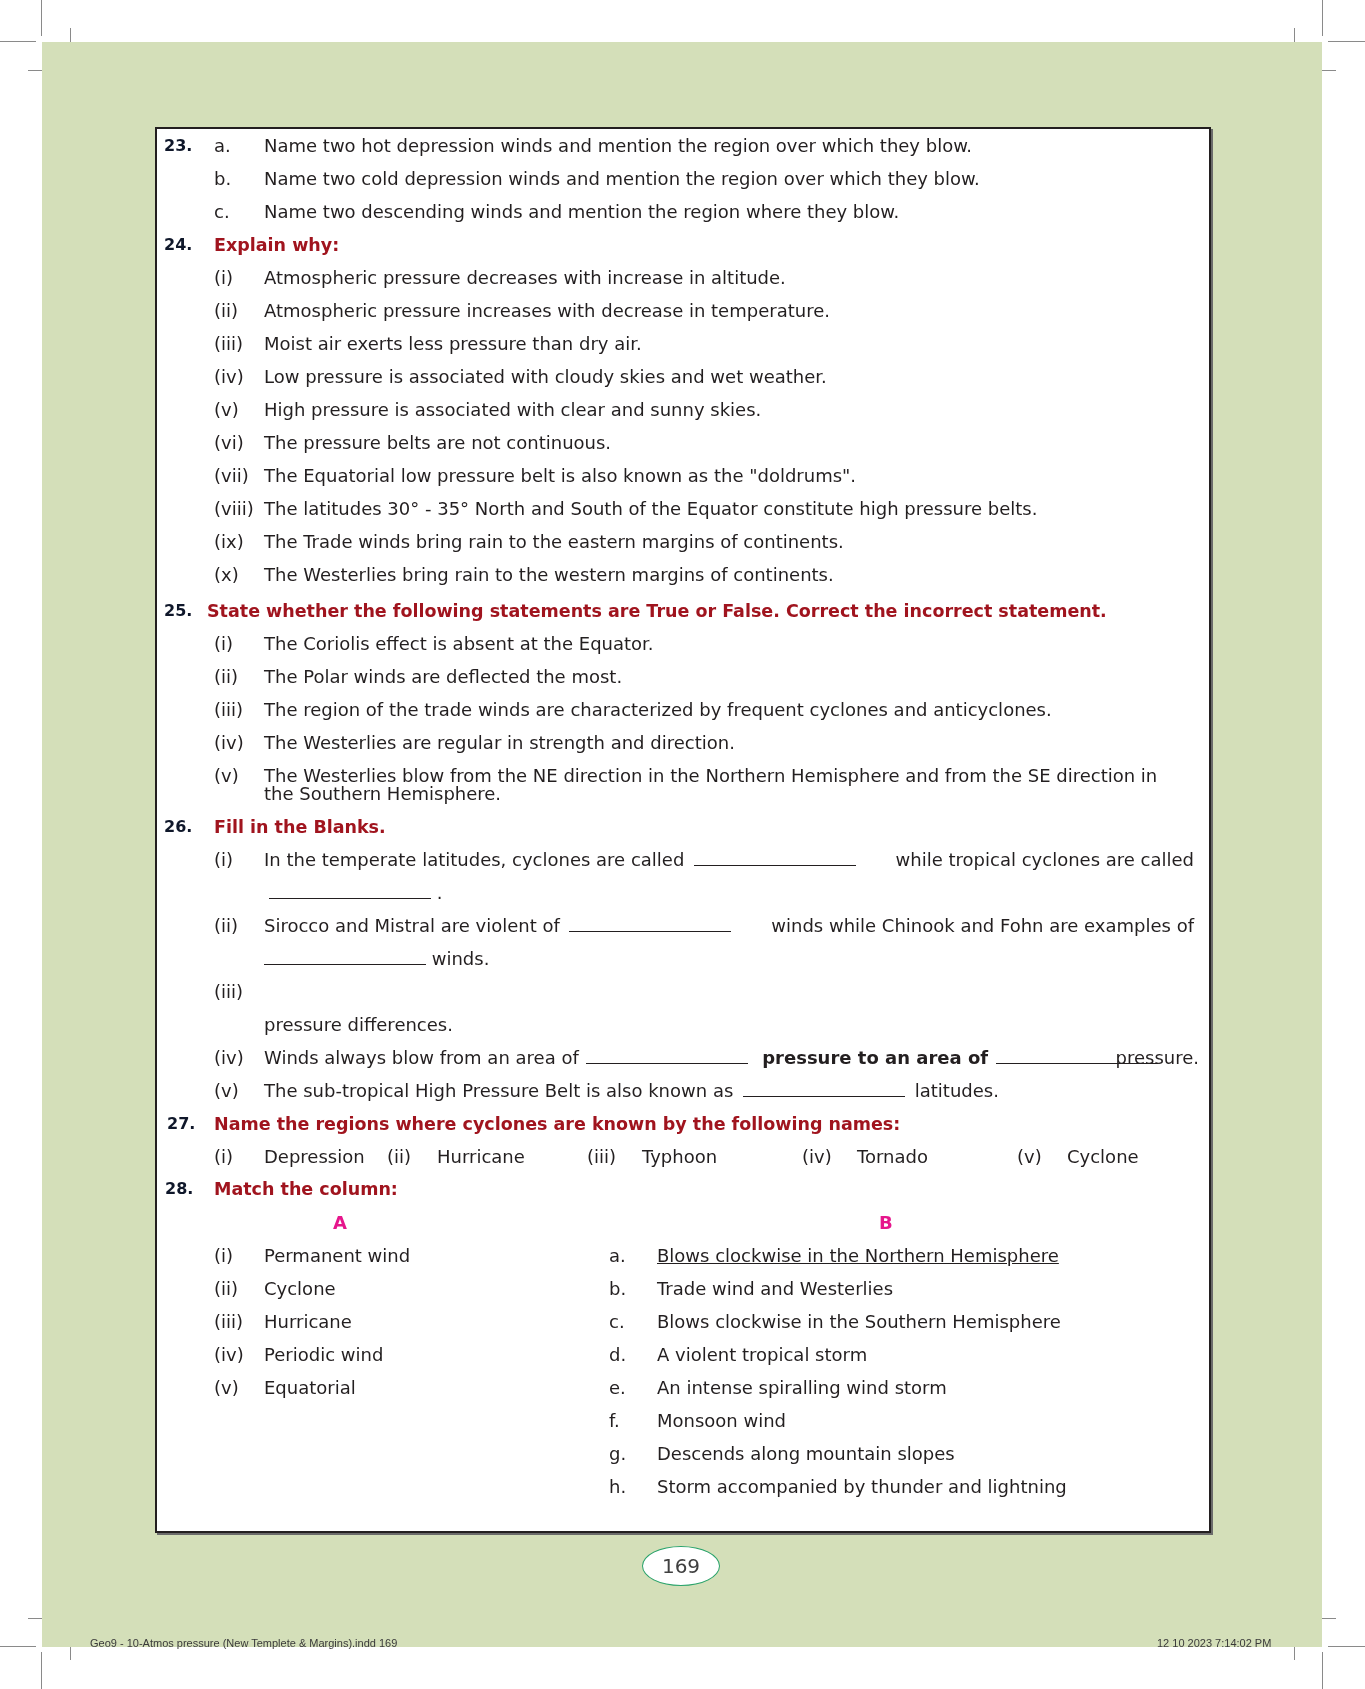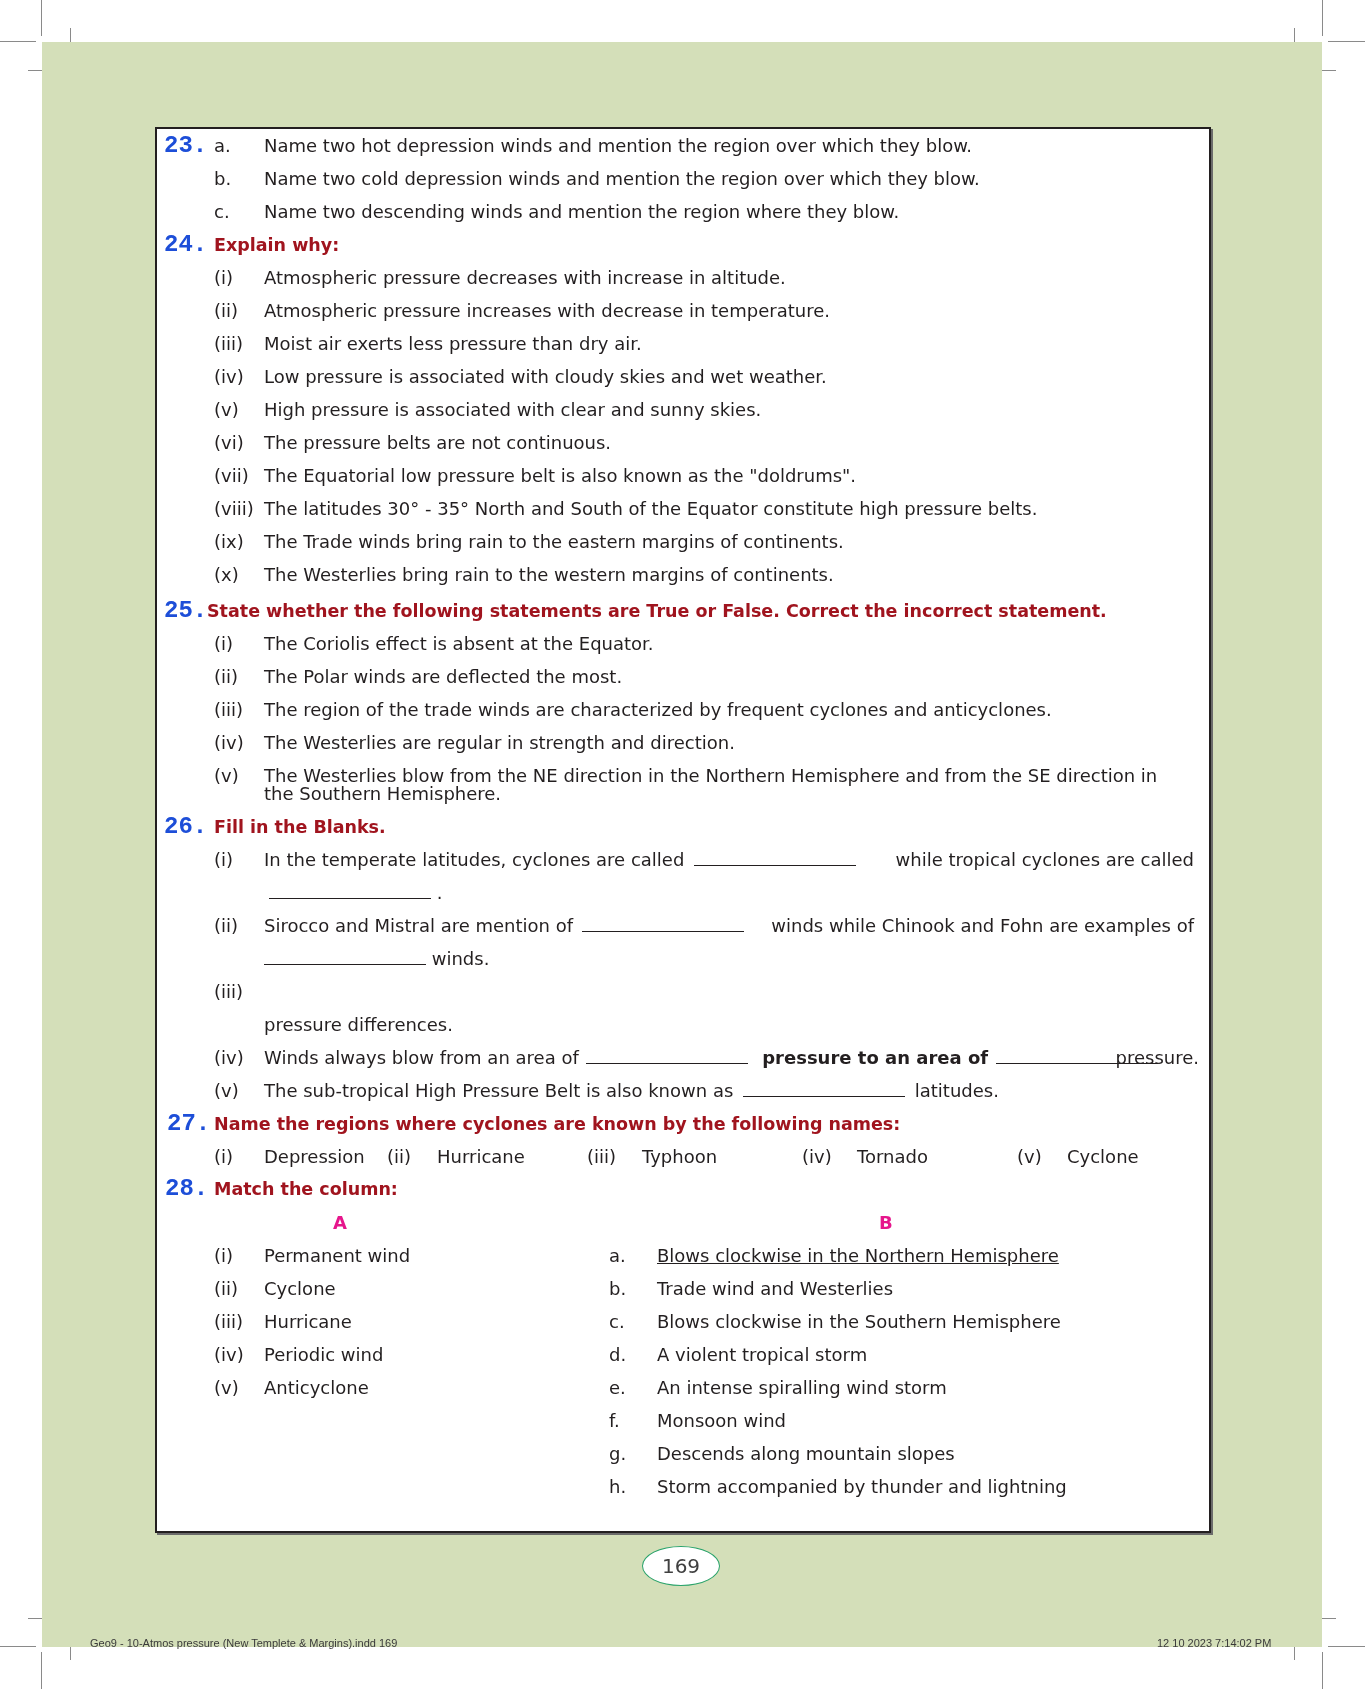--- a/index.html
+++ b/index.html
@@ -9,21 +9,21 @@
   }
   .page-bg {
     position: absolute; left: 42px; top: 42px; width: 1280px; height: 1605px;
     background: #d4dfb9;
   }
   .crop { position: absolute; background: #8a8a8a; }
   .content-box {
     position: absolute; left: 155px; top: 127px; width: 1052px; height: 1402px;
     background: #ffffff; border: 2px solid #231f20; box-shadow: 2px 2px 0 #6b6b6b;
   }
-  .qnum { position: absolute; color: #1d4ed8; font-weight: bold; font-size: 24px; line-height: 22px; font-family: Liberation Mono, monospace; }
+  .qnum { position: absolute; color: #0f172a; font-weight: bold; font-size: 16px; line-height: 22px; }
   .qhead { position: absolute; color: #a0141e; font-weight: bold; font-size: 17.5px; line-height: 22px; white-space: nowrap; }
   .lbl { position: absolute; font-size: 18px; line-height: 22px; }
   .txt { position: absolute; font-size: 18px; line-height: 22px; white-space: nowrap; }
   .blank { display: inline-block; width: 162px; border-bottom: 1px solid #231f20; height: 15px; vertical-align: baseline; }
   .col-head { position: absolute; color: #e6168c; font-weight: bold; font-size: 18px; line-height: 22px; }
   .page-num {
     position: absolute; left: 642px; top: 1546px; width: 76px; height: 38px;
     border: 1.5px solid #2aa36b; border-radius: 50%; background: #ffffff;
     font-size: 20px; line-height: 38px; text-align: center; color: #404040;
   }
@@ -111,21 +111,21 @@
     <span class="blank" style="margin-left:4px;"></span>
     <span style="position:absolute;right:0;">while tropical cyclones are called</span>
   </div>
   <div class="txt" style="left:112px;top:753px;">
     <span class="blank"></span>
     <span>.</span>
   </div>
 
   <div class="lbl" style="left:57px;top:786px;">(ii)</div>
   <div class="txt" style="left:107px;top:786px;width:930px;">
-    <span>Sirocco and Mistral are mention of</span>
+    <span>Sirocco and Mistral are violent of</span>
     <span class="blank" style="margin-left:3px;"></span>
     <span style="position:absolute;right:0;">winds while Chinook and Fohn are examples of</span>
   </div>
   <div class="txt" style="left:107px;top:819px;">
     <span class="blank"></span>
     <span>winds.</span>
   </div>
 
   <div class="lbl" style="left:57px;top:852px;">(iii)</div>
   <div class="txt" style="left:107px;top:885px;">pressure differences.</div>
@@ -166,21 +166,21 @@
   <div id="q28a">
       <div class="lbl" style="left: 57px; top: 1116px;">(i)</div>
       <div class="txt" style="left: 107px; top: 1116px;">Permanent wind</div>
       <div class="lbl" style="left: 57px; top: 1149px;">(ii)</div>
       <div class="txt" style="left: 107px; top: 1149px;">Cyclone</div>
       <div class="lbl" style="left: 57px; top: 1182px;">(iii)</div>
       <div class="txt" style="left: 107px; top: 1182px;">Hurricane</div>
       <div class="lbl" style="left: 57px; top: 1215px;">(iv)</div>
       <div class="txt" style="left: 107px; top: 1215px;">Periodic wind</div>
       <div class="lbl" style="left: 57px; top: 1248px;">(v)</div>
-      <div class="txt" style="left: 107px; top: 1248px;">Anticyclone</div>
+      <div class="txt" style="left: 107px; top: 1248px;">Equatorial</div>
     </div>
   <div id="q28b">
       <div class="lbl" style="left: 452px; top: 1116px;">a.</div>
       <div class="txt" style="left: 500px; top: 1116px; text-decoration: underline;">Blows clockwise in the Northern Hemisphere</div>
       <div class="lbl" style="left: 452px; top: 1149px;">b.</div>
       <div class="txt" style="left: 500px; top: 1149px;">Trade wind and Westerlies</div>
       <div class="lbl" style="left: 452px; top: 1182px;">c.</div>
       <div class="txt" style="left: 500px; top: 1182px;">Blows clockwise in the Southern Hemisphere</div>
       <div class="lbl" style="left: 452px; top: 1215px;">d.</div>
       <div class="txt" style="left: 500px; top: 1215px;">A violent tropical storm</div>

